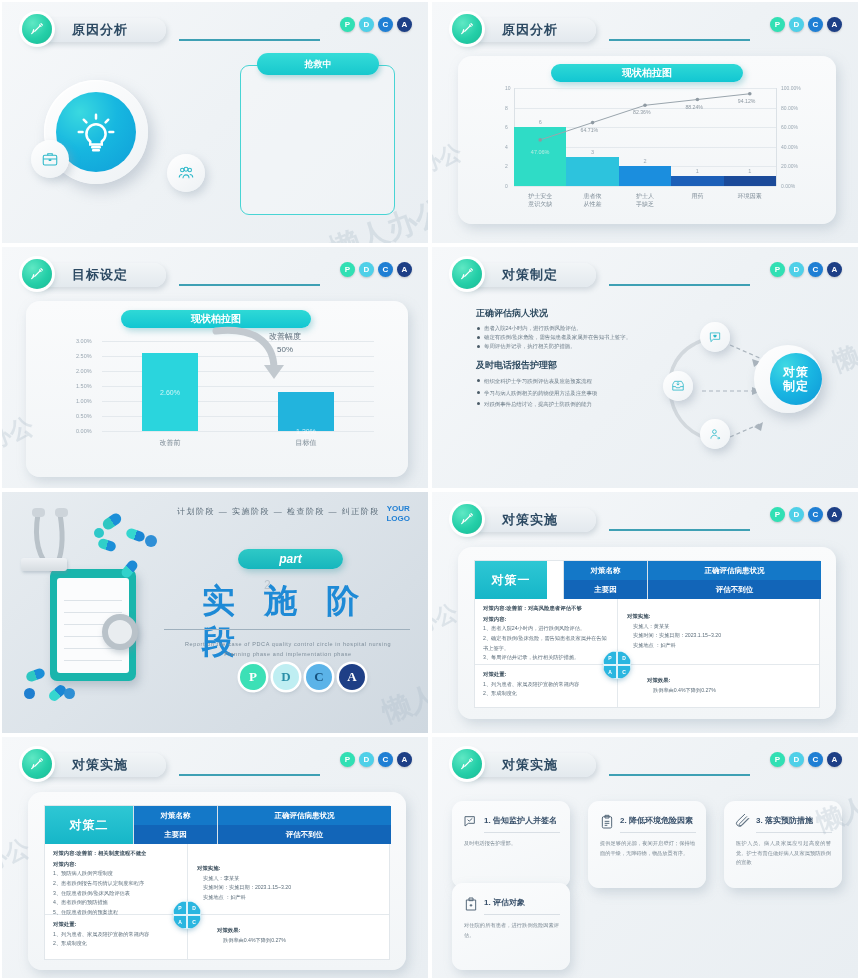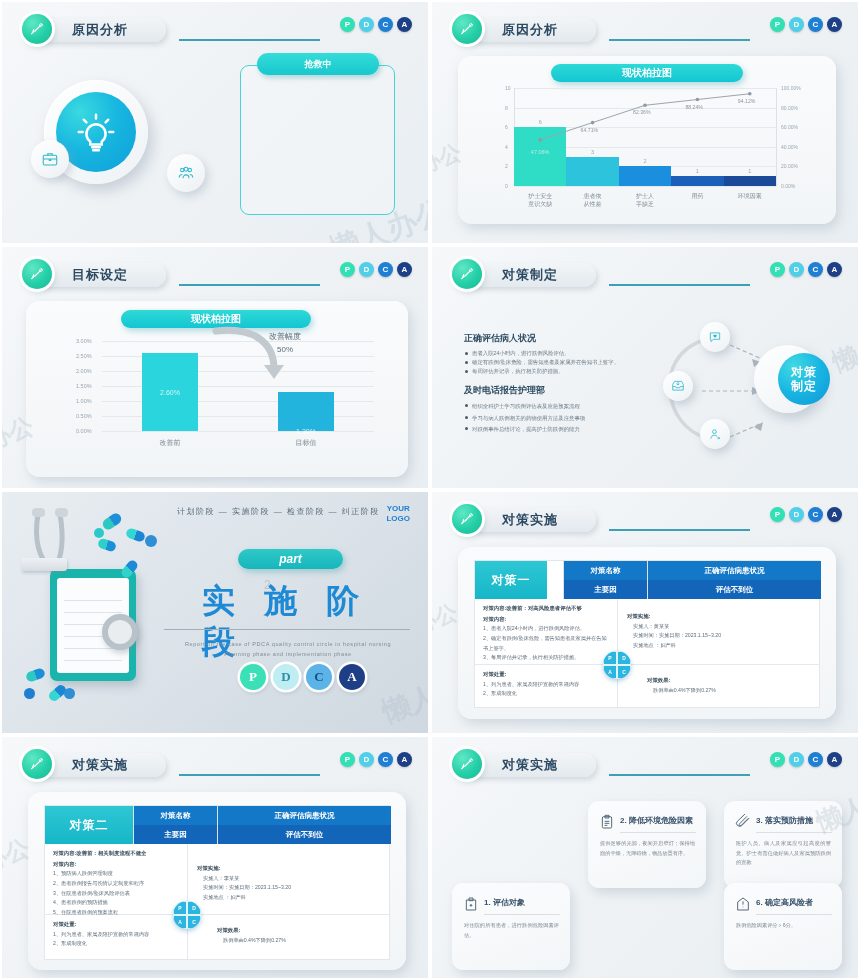--- a/index.html
+++ b/index.html
@@ -136,21 +136,21 @@
     box-shadow:3px 4px 8px rgba(150,165,180,.45);
     display:flex; align-items:center; justify-content:center;
   }
   .flow-node svg { width:14px; height:14px; }
   .flow-main-out {
     position:absolute; width:68px; height:68px; border-radius:50%;
     background:linear-gradient(145deg,#ffffff,#eef2f5);
     box-shadow:4px 6px 12px rgba(150,165,180,.45);
   }
   .flow-main-in {
-    position:absolute; left:24px; top:8px; width:52px; height:52px; border-radius:50%;
+    position:absolute; left:16px; top:8px; width:52px; height:52px; border-radius:50%;
     background:radial-gradient(circle at 30% 25%,#3fd9e3 0%,#19b5e2 50%,#0e96d6 100%);
     color:#fff; font-size:12px; font-weight:bold;
     display:flex; flex-direction:column; align-items:center; justify-content:center;
     line-height:1.18; letter-spacing:1px;
   }
 
   
   .s5 { background:linear-gradient(140deg,#e8edf1 0%,#dde4ea 45%,#cfd8e0 100%); }
   .s5-nav { position:absolute; left:175px; top:14px; font-size:8px; color:#5c6d7a; letter-spacing:1.5px; }
   .s5-logo { position:absolute; right:18px; top:12px; font-size:8px; font-weight:bold; color:#1f7fd4; line-height:1.3; text-align:center; }
@@ -436,21 +436,21 @@
       <div class="hdr-title">对策制定</div>
       <div class="hdr-rule"></div>
       <div class="pdca-row">
         <div class="pdca p">P</div>
         <div class="pdca d">D</div>
         <div class="pdca c">C</div>
         <div class="pdca a">A</div>
       </div>
     </div>
 
-    <div style="position:absolute;left:32px;top:60px;width:215px;margin-top:25px;">
+    <div style="position:absolute;left:44px;top:60px;width:215px;">
       <div style="margin-bottom:9px;">
         <div class="s4-h">正确评估病人状况</div>
         <div class="s4-li">患者入院24小时内，进行跌倒风险评估。</div>
         <div class="s4-li">确定有跌倒/坠床危险，需告知患者及家属并在告知书上签字。</div>
         <div class="s4-li">每周评估并记录，执行相关防护措施。</div>
       </div>
       <div>
         <div class="s4-h">及时电话报告护理部</div>
         <div class="s4-li" style="line-height:2.1;">组织全科护士学习跌倒评估表及应急预案流程</div>
         <div class="s4-li" style="line-height:2.1;">学习与病人跌倒相关的药物使用方法及注意事项</div>
@@ -689,20 +689,31 @@
       <div class="hdr-title">对策实施</div>
       <div class="hdr-rule"></div>
       <div class="pdca-row">
         <div class="pdca p">P</div>
         <div class="pdca d">D</div>
         <div class="pdca c">C</div>
         <div class="pdca a">A</div>
       </div>
     </div>
 
+    <div class="ic-card" style="left:20px;top:64px;">
+      <div class="ic-icon">
+        <svg viewBox="0 0 24 24" fill="none" stroke="#56697a" stroke-width="1.5">
+            <path d="M3 4h14v10H8l-5 4z"></path>
+            <path d="M7 8.5l2.3 2.3L14 6.4"></path>
+          </svg>
+      </div>
+      <div class="ic-title">1. 告知监护人并签名</div>
+      <div class="ic-uline"></div>
+      <div class="ic-body">及时电话报告护理部。</div>
+    </div>
 
     <div class="ic-card" style="left:156px;top:64px;">
       <div class="ic-icon">
         <svg viewBox="0 0 24 24" fill="none" stroke="#56697a" stroke-width="1.5">
             <rect x="5" y="4" width="14" height="17" rx="2"></rect>
             <path d="M9 2h6v4H9z"></path>
             <path d="M8.5 11h7M8.5 14h7M8.5 17h4"></path>
           </svg>
       </div>
       <div class="ic-title">2. 降低环境危险因素</div>
@@ -729,28 +740,17 @@
             <path d="M9 3h6v4H9z"></path>
             <path d="M12 12v4M10 14h4"></path>
           </svg>
       </div>
       <div class="ic-title">1. 评估对象</div>
       <div class="ic-uline"></div>
       <div class="ic-body">对住院的所有患者，进行跌倒危险因素评估。</div>
     </div>
 
 
-    <div class="ic-card" style="left:292px;top:146px;">
-      <div class="ic-icon">
-        <svg viewBox="0 0 24 24" fill="none" stroke="#56697a" stroke-width="1.5">
-            <path d="M4 9l8-6 8 6v12H4z"></path>
-            <path d="M12 8v5M12 16v.8"></path>
-          </svg>
-      </div>
-      <div class="ic-title">6. 确定高风险者</div>
-      <div class="ic-uline"></div>
-      <div class="ic-body">跌倒危险因素评分＞6分。</div>
-    </div>
 
     <div class="wm" style="right:-10px;top:60px;font-size:26px;">懒人</div>
   </div>
 
 </div>
 
 </body></html>

